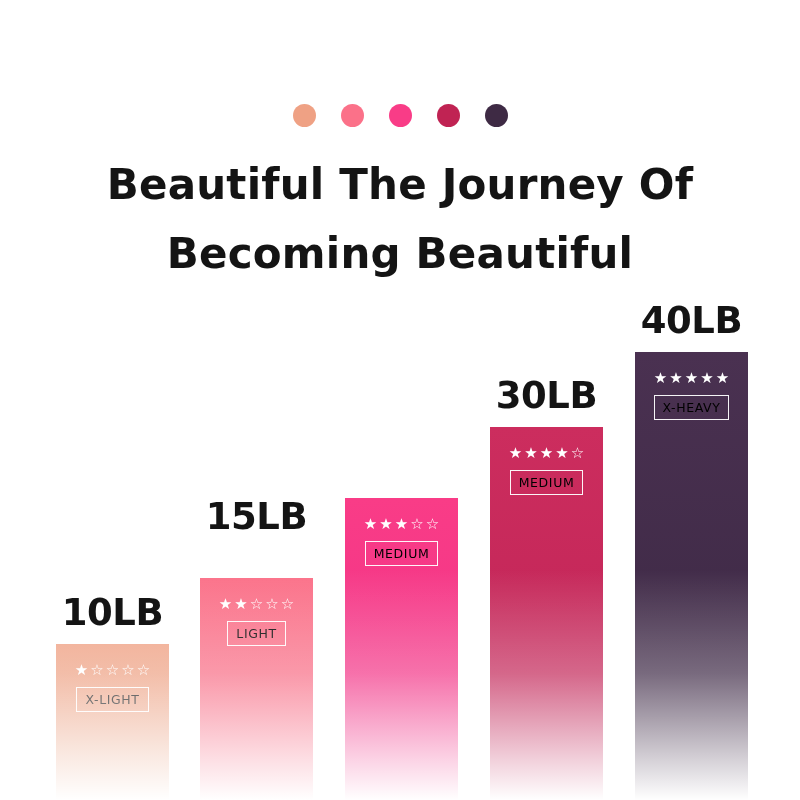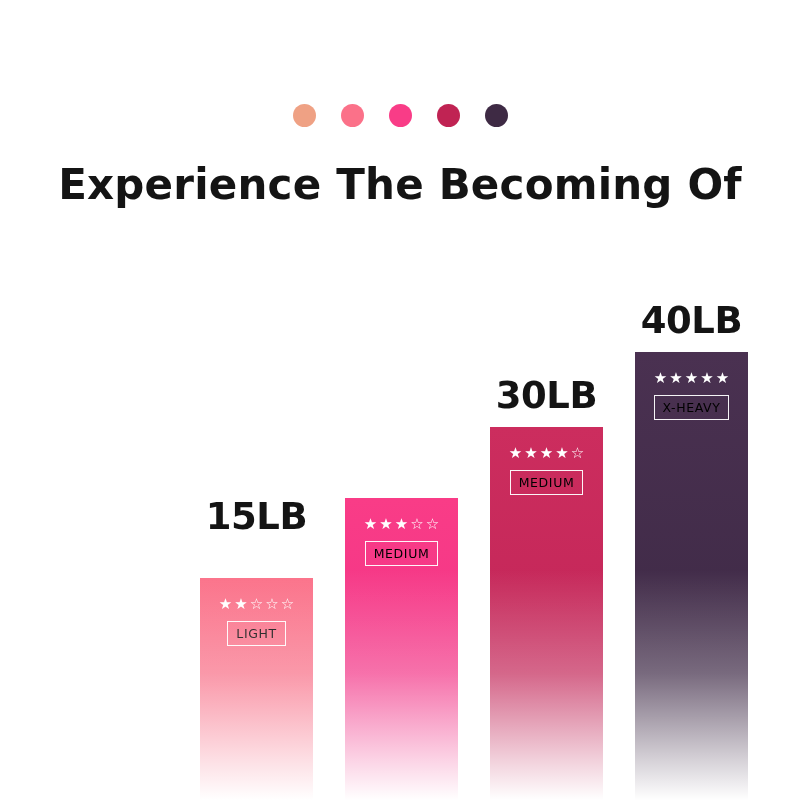--- a/index.html
+++ b/index.html
@@ -152,24 +152,42 @@
 
   <div id="dots-row">
       <span class="dot" style="background: rgb(239, 161, 132);"></span>
       <span class="dot" style="background: rgb(251, 113, 137);"></span>
       <span class="dot" style="background: rgb(249, 60, 135);"></span>
       <span class="dot" style="background: rgb(192, 35, 83);"></span>
       <span class="dot" style="background: rgb(62, 42, 68);"></span>
     </div>
 
   <div id="heading">
-    <span class="hline">Experience The Becoming Of</span>
+    <span class="hline">Beautiful The Journey Of</span>
+    <span class="hline">Becoming Beautiful</span>
   </div>
 
   <div id="chart">
+      <div class="bar-group" style="left: 56px; height: 800px;">
+        <div class="bar-value" style="top: 592px;">10LB</div>
+        <div class="bar" style="height: 156px;">
+          <div class="bar-fill" style="background: linear-gradient(rgb(239, 161, 132) 0%, rgb(232, 163, 131) 100%);"></div>
+          <div class="bar-content">
+            <div class="stars">
+              <span class="star">★</span>
+              <span class="star">☆</span>
+              <span class="star">☆</span>
+              <span class="star">☆</span>
+              <span class="star">☆</span>
+            </div>
+            <div class="tier-badge">X-LIGHT</div>
+          </div>
+          <div class="bar-fade"></div>
+        </div>
+      </div>
       <div class="bar-group" style="left: 200px; height: 800px;">
         <div class="bar-value" style="top: 496px;">15LB</div>
         <div class="bar" style="height: 222px;">
           <div class="bar-fill" style="background: linear-gradient(rgb(251, 113, 137) 0%, rgb(244, 102, 127) 100%);"></div>
           <div class="bar-content">
             <div class="stars">
               <span class="star">★</span>
               <span class="star">★</span>
               <span class="star">☆</span>
               <span class="star">☆</span>

